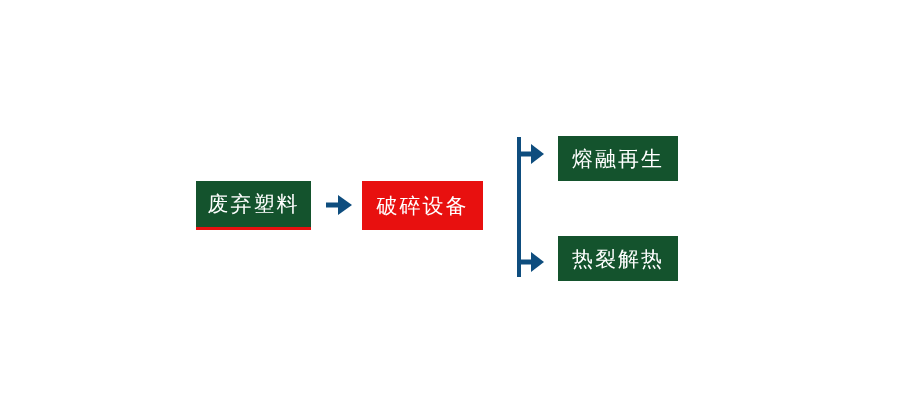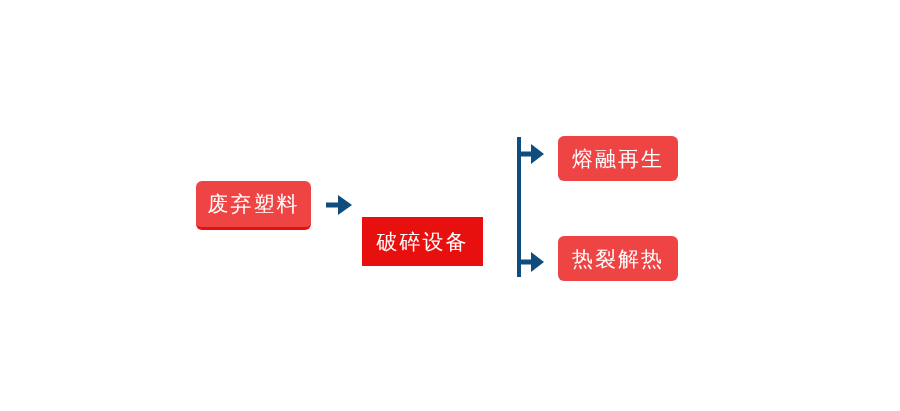--- a/index.html
+++ b/index.html
@@ -19,32 +19,32 @@
     position: absolute;
     display: flex;
     align-items: center;
     justify-content: center;
     color: #ffffff;
     font-size: 21px;
     letter-spacing: 2px;
     font-weight: 400;
     white-space: nowrap;
   }
-  .node-blue { background: #ef4444; border-radius: 6px; }
+  .node-blue { background: #14532d; }
   .node-red  { background: #E8100F; }
 
   .node-source {
     left: 196px; top: 181px;
     width: 115px; height: 46px;
     border-bottom: 3px solid #E8100F;
     text-align: center;
   }
   .node-process {
     left: 362px; top: 181px;
-    width: 121px; height: 49px; margin-top: 36px;
+    width: 121px; height: 49px;
   }
   .node-branch-top {
     left: 558px; top: 136px;
     width: 120px; height: 45px;
   }
   .node-branch-bottom {
     left: 558px; top: 236px;
     width: 120px; height: 45px;
   }
 

